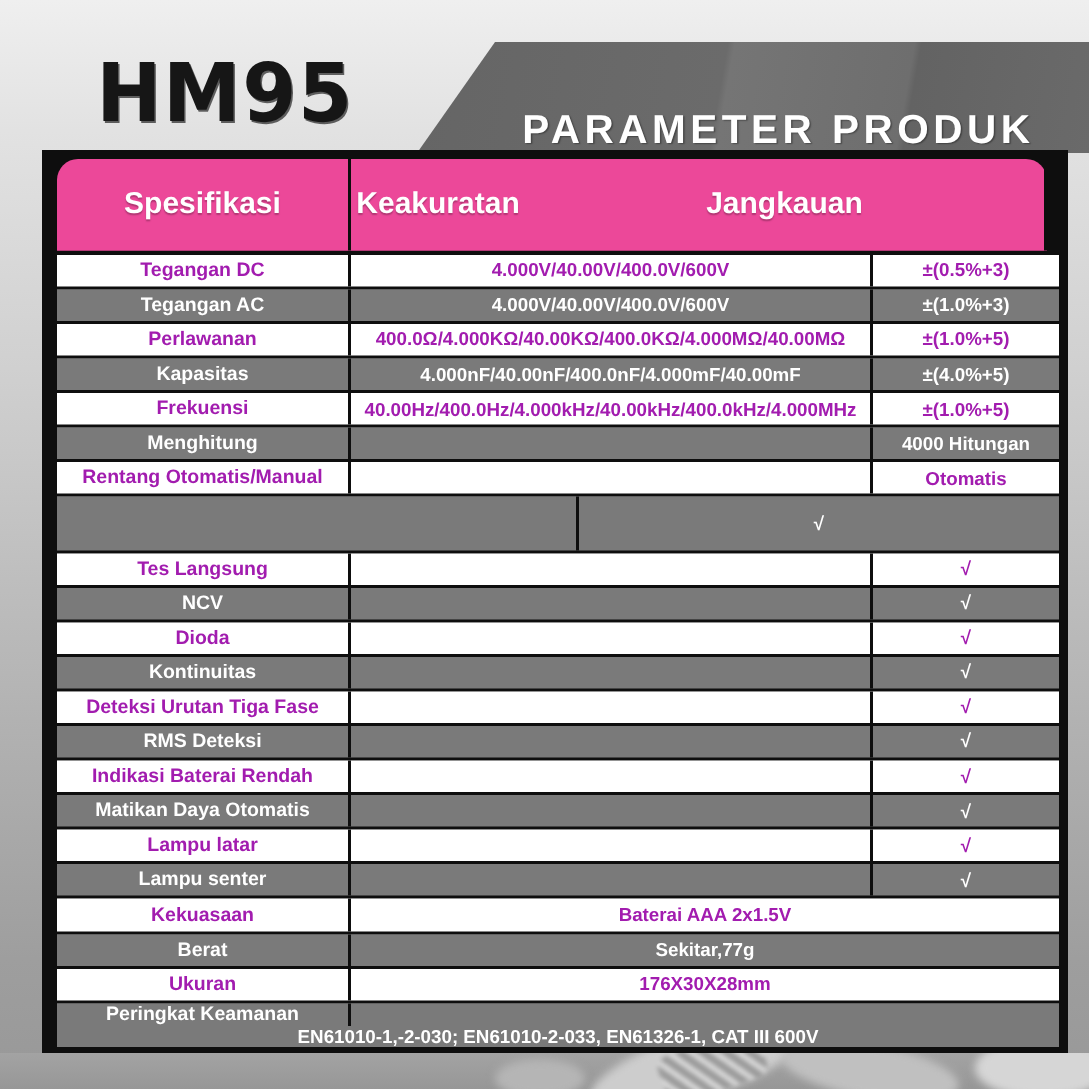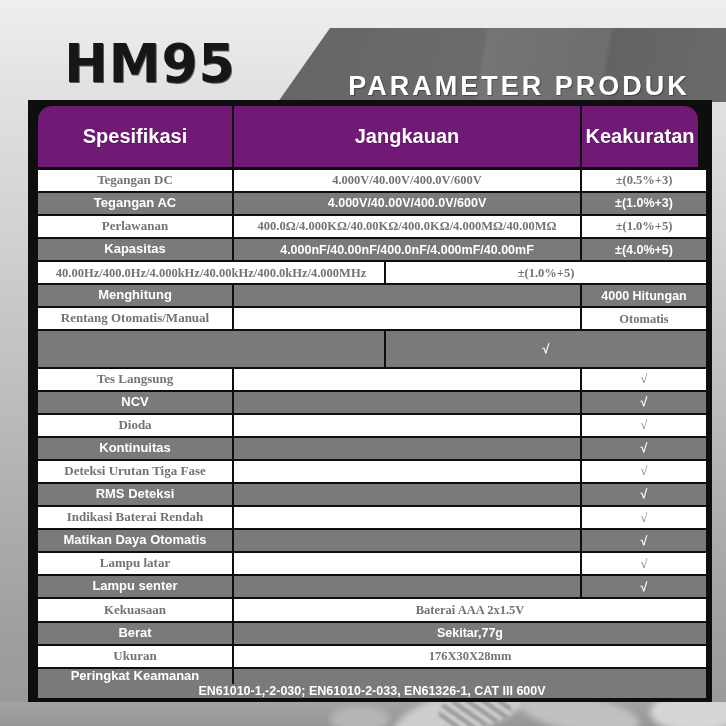--- a/index.html
+++ b/index.html
@@ -28,38 +28,38 @@
   }
   
   .frame{
     position:absolute;left:28px;top:100px;width:684px;height:602px;
     background:#0e0e0e;box-sizing:border-box;
     padding:6px 6px 4px 10px;
     display:flex;flex-direction:column;
   }
   .thead{
     height:64px;flex:0 0 64px;display:flex;
-    background:#701a75;border-radius:14px 14px 0 0;
+    background:#ec4899;border-radius:14px 14px 0 0;
     border-bottom:3px solid #0e0e0e;box-sizing:border-box;
     margin-right:8px;
   }
   .th{
     display:flex;align-items:center;justify-content:center;
     color:#fff;font-weight:bold;font-size:20px;text-shadow:0 1px 1px rgba(0,0,0,.25);
   }
   .th-1{width:196px;border-right:2px solid #0e0e0e;box-sizing:border-box;}
   .th-2{width:348px;border-right:2px solid #0e0e0e;box-sizing:border-box;}
   .th-3{flex:1;}
   .tbody{flex:1;display:flex;flex-direction:column;}
   .row{
     display:flex;flex:1 1 0;border-bottom:2px solid #0e0e0e;box-sizing:border-box;
   }
   .row:last-child{border-bottom:none;flex-direction:column;}
   .row-tall{flex:1.68 1 0;}
-  .row-white{background:#ffffff;color:#737373;font-family:Liberation Serif, serif;}
+  .row-white{background:#ffffff;color:#a21caf;}
   .row-gray{background:#7a7a7a;color:#ffffff;}
   .cell{
     display:flex;align-items:center;justify-content:center;text-align:center;
     font-weight:bold;font-size:12.5px;line-height:1.15;box-sizing:border-box;
   }
   .spec{width:196px;border-right:2px solid #0e0e0e;font-size:13px;padding:0 3px;}
   .row-tall .spec{font-size:11.5px;}
   .range{width:348px;border-right:2px solid #0e0e0e;padding:0 20px;white-space:nowrap;}
   .range.merged{width:auto;flex:1;border-right:none;}
   .acc{flex:1;}
@@ -84,22 +84,22 @@
 
 <div class="logo">HM95</div>
 
 <div class="banner">
   <div class="banner-title">PARAMETER PRODUK</div>
 </div>
 
 <div class="frame">
   <div class="thead">
     <div class="th th-1">Spesifikasi</div>
+    <div class="th th-3">Keakuratan</div>
     <div class="th th-2">Jangkauan</div>
-    <div class="th th-3">Keakuratan</div>
   </div>
   <div class="tbody">
       <div class="row row-white">
         <div class="cell spec">Tegangan DC</div>
         <div class="cell range">4.000V/40.00V/400.0V/600V</div>
         <div class="cell acc">±(0.5%+3)</div>
       </div>
       <div class="row row-gray">
         <div class="cell spec">Tegangan AC</div>
         <div class="cell range">4.000V/40.00V/400.0V/600V</div>
@@ -109,20 +109,21 @@
         <div class="cell spec">Perlawanan</div>
         <div class="cell range">400.0Ω/4.000KΩ/40.00KΩ/400.0KΩ/4.000MΩ/40.00MΩ</div>
         <div class="cell acc">±(1.0%+5)</div>
       </div>
       <div class="row row-gray">
         <div class="cell spec">Kapasitas</div>
         <div class="cell range">4.000nF/40.00nF/400.0nF/4.000mF/40.00mF</div>
         <div class="cell acc">±(4.0%+5)</div>
       </div>
       <div class="row row-white">
+        <div class="cell spec">Frekuensi</div>
         <div class="cell range">40.00Hz/400.0Hz/4.000kHz/40.00kHz/400.0kHz/4.000MHz</div>
         <div class="cell acc">±(1.0%+5)</div>
       </div>
       <div class="row row-gray">
         <div class="cell spec">Menghitung</div>
         <div class="cell range"></div>
         <div class="cell acc">4000 Hitungan</div>
       </div>
       <div class="row row-white">
         <div class="cell spec">Rentang Otomatis/Manual</div>

